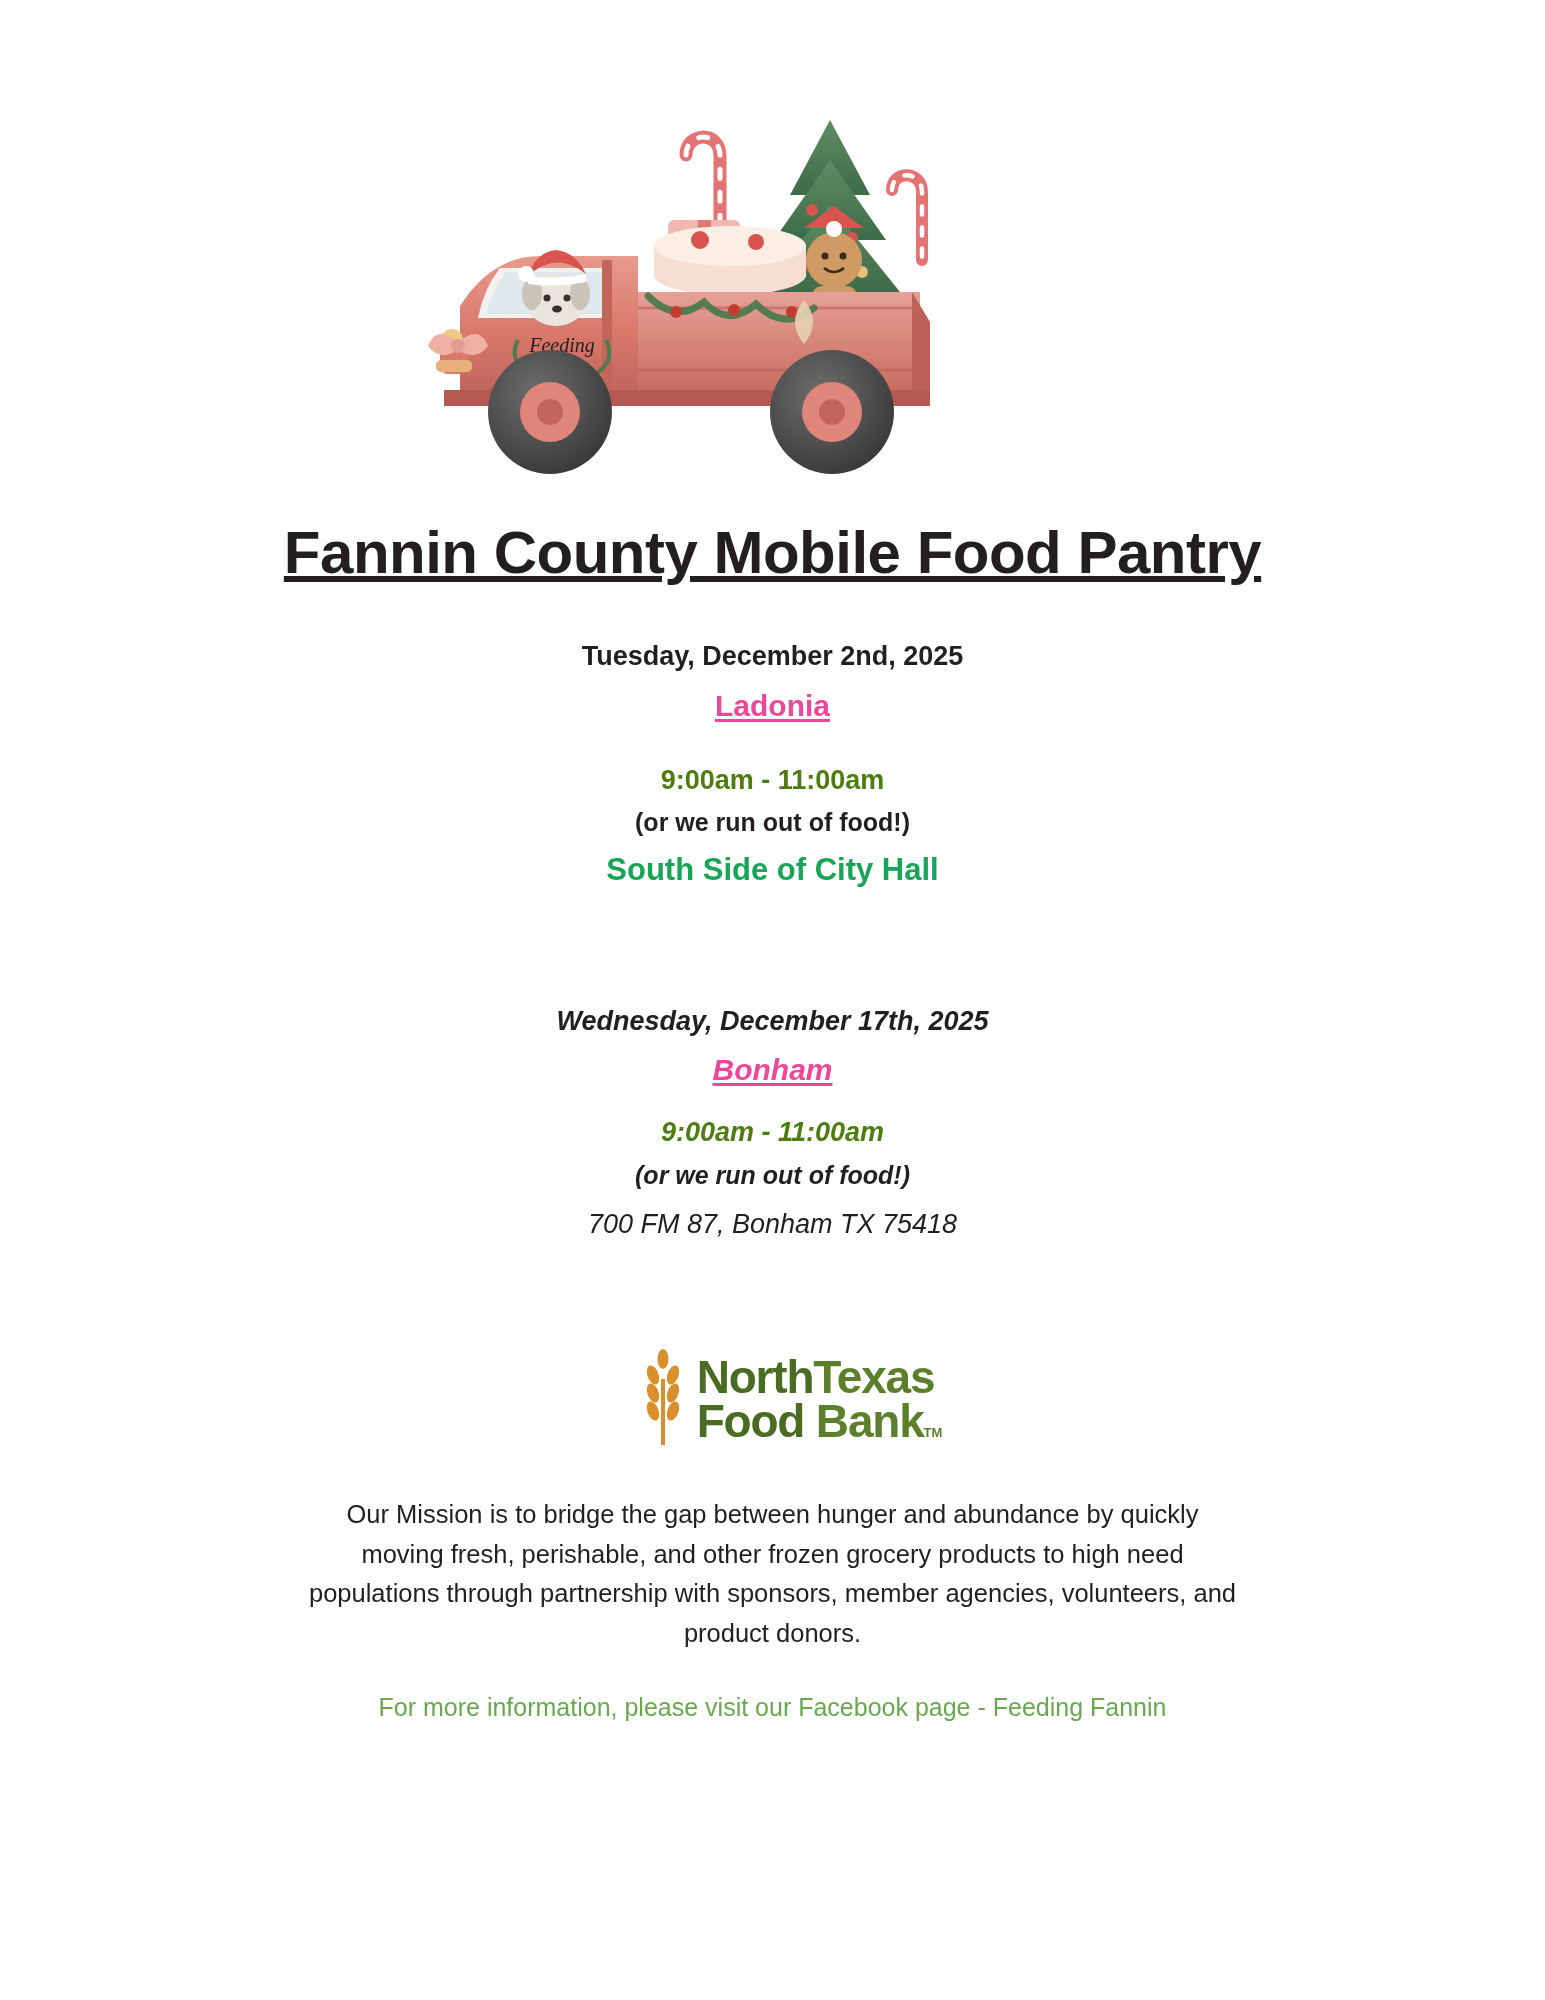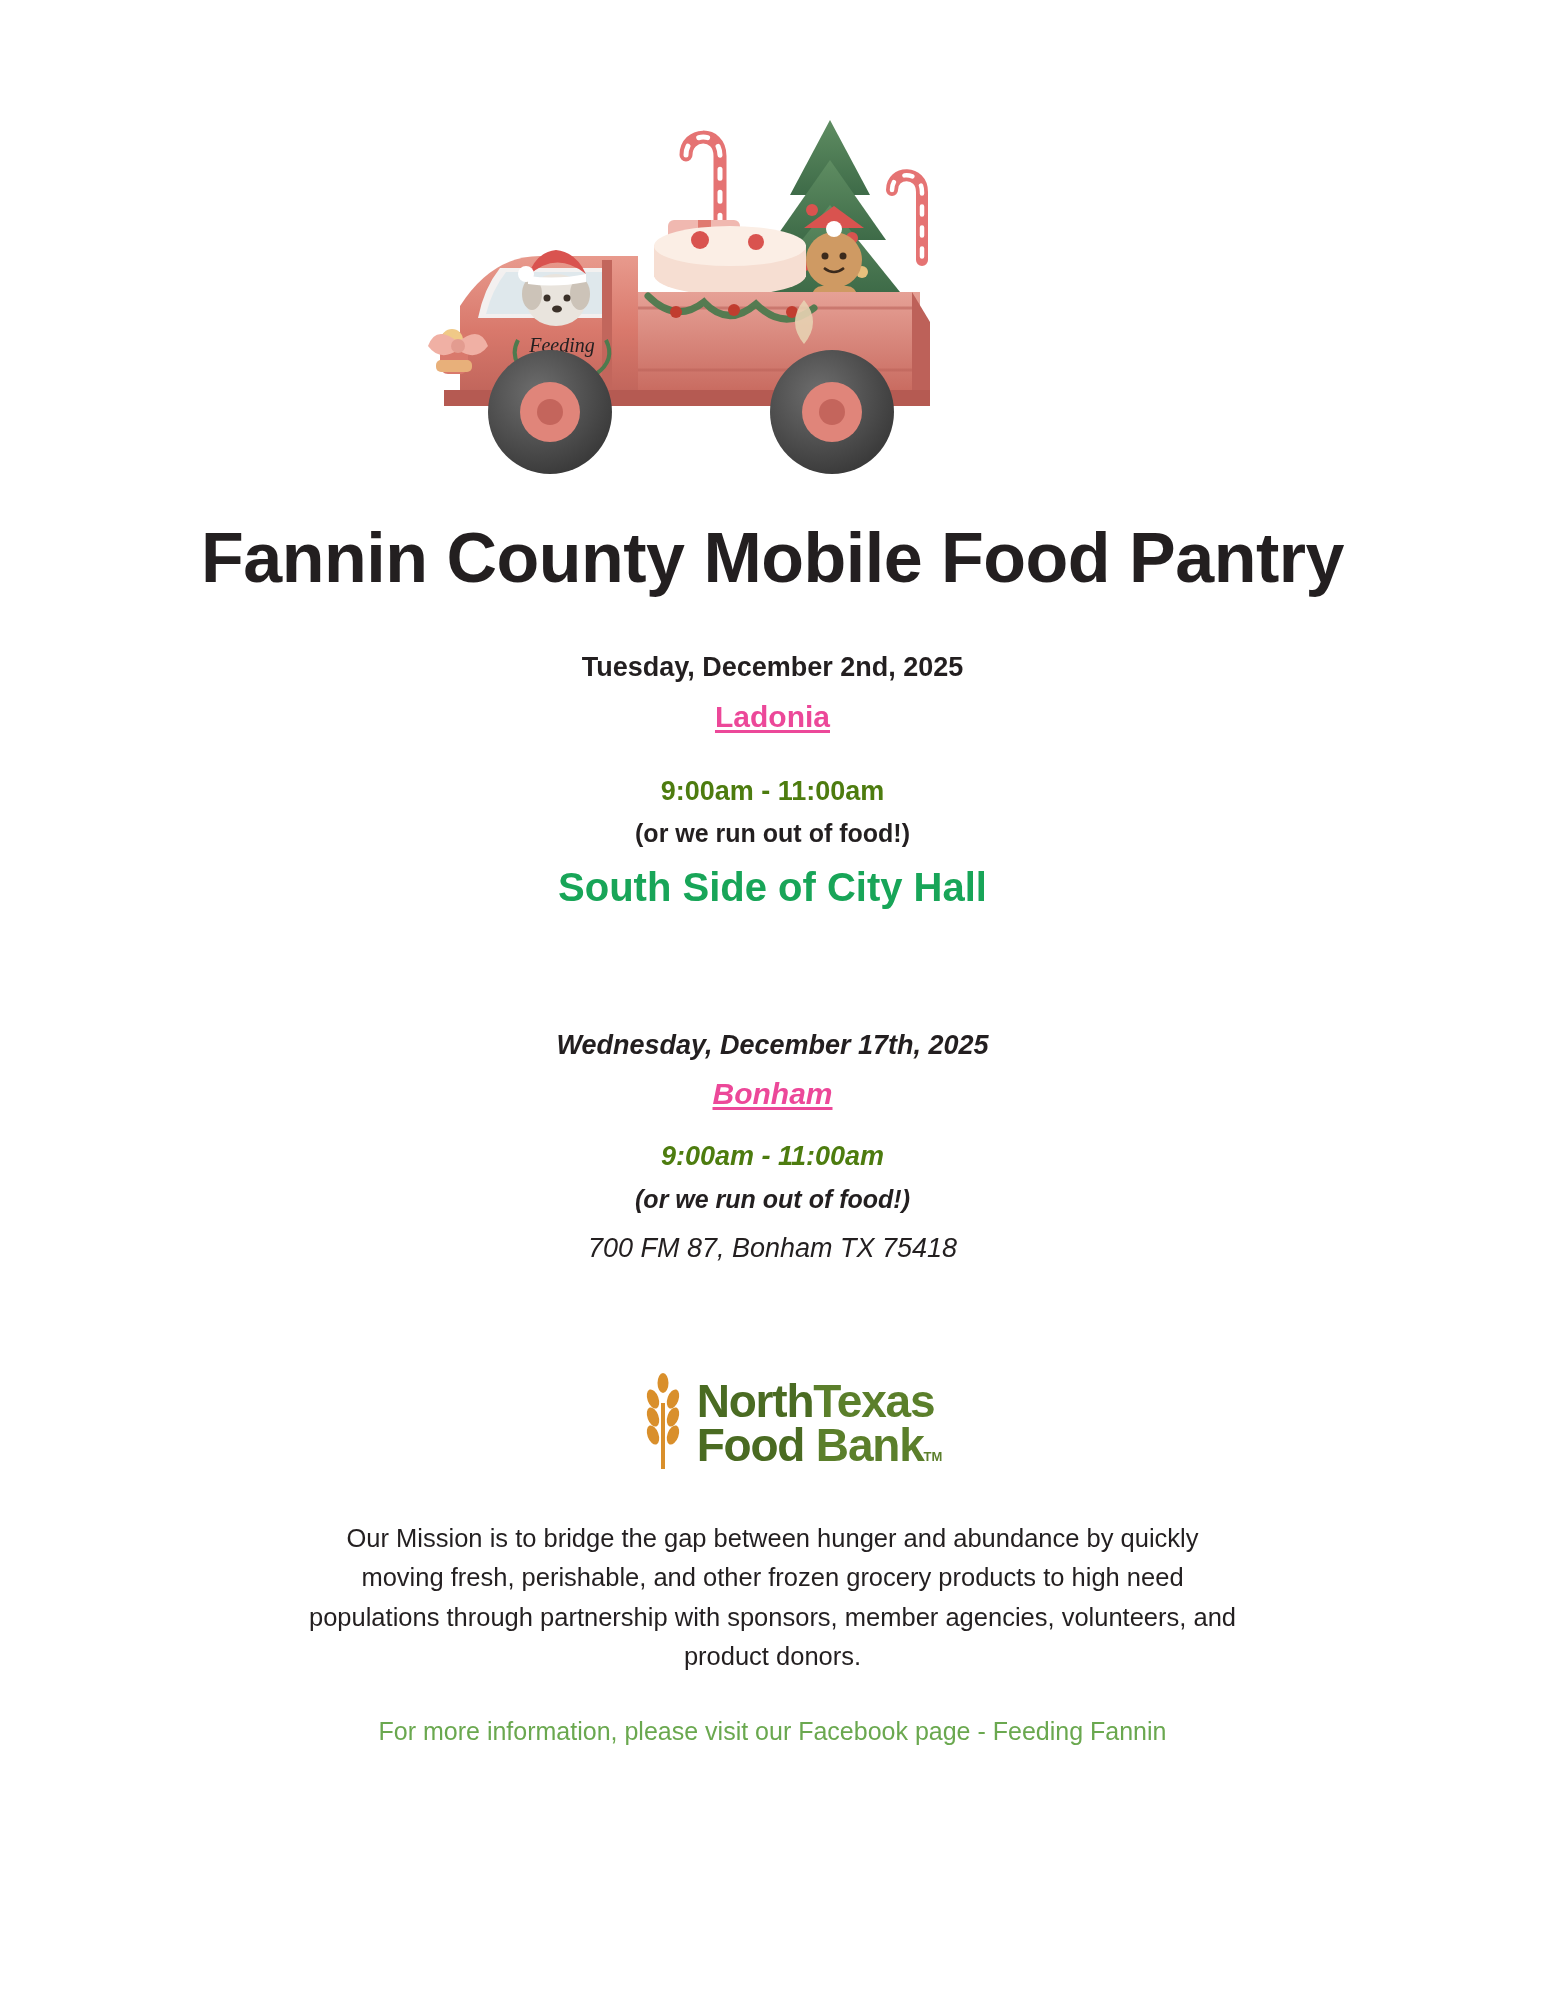--- a/index.html
+++ b/index.html
@@ -32,27 +32,28 @@
     left: 400px;
     top: 60px;
     width: 700px;
     height: 460px;
   }
   .truck-svg { display: block; }
 
   
   .title {
     text-align: center;
-    font-size: 70px;
+    font-size: 60px;
     font-weight: bold;
     letter-spacing: -0.5px;
     color: #231f20;
     margin: 0;
     padding: 0 57px;
     line-height: 1.1;
+    text-decoration: underline;
   }
 
   
   .events {
     margin-top: 50px;
   }
   .event {
     text-align: center;
   }
   .event + .event {
@@ -83,21 +84,21 @@
   }
   .ev-time.tight { margin-top: 20px; }
   .ev-note {
     font-size: 25px;
     font-weight: bold;
     color: #231f20;
     line-height: 1.5;
     margin-top: 4px;
   }
   .ev-place {
-    font-size: 40px;
+    font-size: 31px;
     font-weight: bold;
     color: #18a558;
     line-height: 1.4;
     margin-top: 6px;
   }
   .ev-addr {
     font-size: 27px;
     color: #231f20;
     line-height: 1.4;
     margin-top: 12px;

